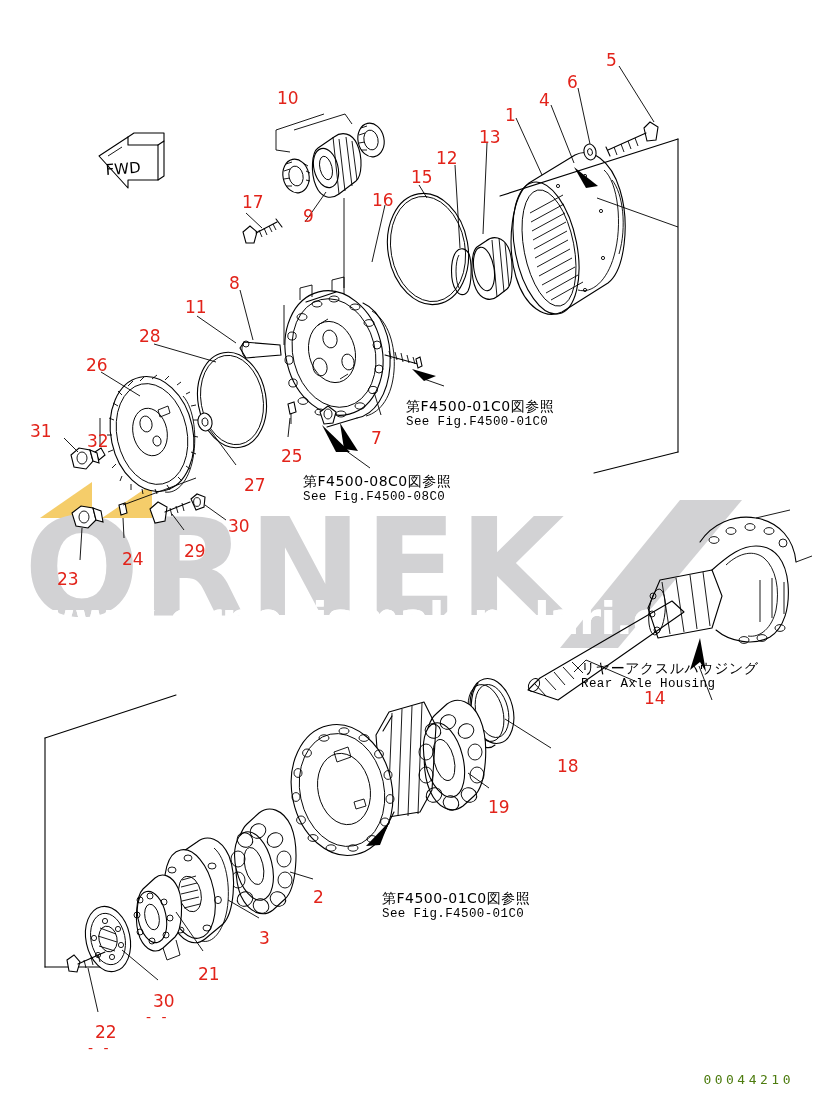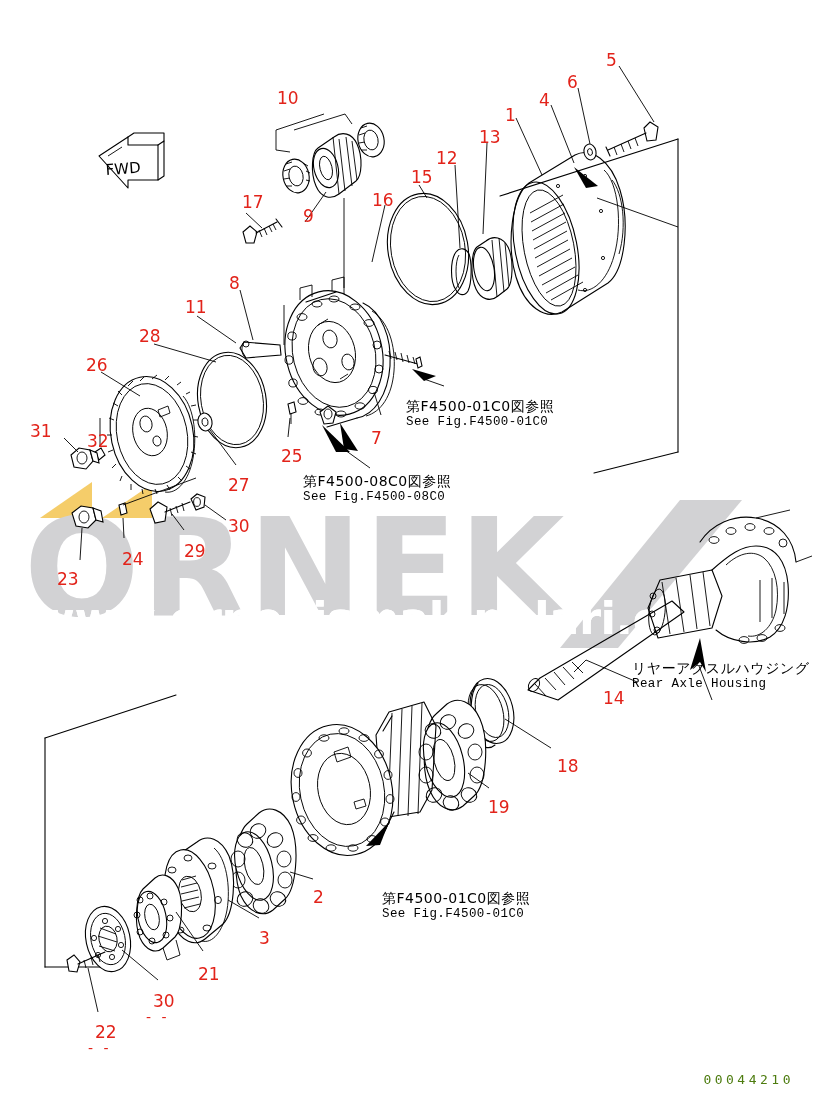--- a/index.html
+++ b/index.html
@@ -523,34 +523,34 @@
       <div class="num" style="left: 539px; top: 92px;">4</div>
       <div class="num" style="left: 606px; top: 52px;">5</div>
       <div class="num" style="left: 567px; top: 74px;">6</div>
       <div class="num" style="left: 371px; top: 430px;">7</div>
       <div class="num" style="left: 229px; top: 275px;">8</div>
       <div class="num" style="left: 303px; top: 208px;">9</div>
       <div class="num" style="left: 277px; top: 90px;">10</div>
       <div class="num" style="left: 185px; top: 299px;">11</div>
       <div class="num" style="left: 436px; top: 150px; text-align: right;">12</div>
       <div class="num" style="left: 479px; top: 129px;">13</div>
-      <div class="num" style="left: 603px; top: 690px;">14</div>
+      <div class="num" style="left: 644px; top: 690px;">14</div>
       <div class="num" style="left: 411px; top: 169px;">15</div>
       <div class="num" style="left: 372px; top: 192px;">16</div>
       <div class="num" style="left: 226px; top: 194px; margin-left: 16px;">17</div>
       <div class="num" style="left: 557px; top: 758px;">18</div>
       <div class="num" style="left: 488px; top: 799px;">19</div>
       <div class="num" style="left: 153px; top: 993px;">30</div>
       <div class="num" style="left: 198px; top: 966px;">21</div>
       <div class="num" style="left: 95px; top: 1024px;">22</div>
       <div class="num" style="left: 57px; top: 571px;">23</div>
       <div class="num" style="left: 122px; top: 551px;">24</div>
       <div class="num" style="left: 281px; top: 448px;">25</div>
       <div class="num" style="left: 86px; top: 357px;">26</div>
-      <div class="num" style="left: 228px; top: 477px; text-align: right;">27</div>
+      <div class="num" style="left: 244px; top: 477px; text-align: right;">27</div>
       <div class="num" style="left: 139px; top: 328px;">28</div>
       <div class="num" style="left: 184px; top: 543px;">29</div>
       <div class="num" style="left: 228px; top: 518px;">30</div>
       <div class="num" style="left: 30px; top: 423px;">31</div>
       <div class="num" style="left: 87px; top: 404px; margin-top: 29px;">32</div>
       <div class="dash" style="left: 146px; top: 1010px;">- -</div>
       <div class="dash" style="left: 88px; top: 1041px;">- -</div>
     </div>
 
   <div id="notes">
@@ -559,21 +559,21 @@
         <div class="en">See Fig.F4500-01C0</div>
       </div>
       <div class="note" style="left: 303px; top: 473px;">
         <div class="jp">第F4500-08C0図参照</div>
         <div class="en">See Fig.F4500-08C0</div>
       </div>
       <div class="note" style="left: 382px; top: 890px;">
         <div class="jp">第F4500-01C0図参照</div>
         <div class="en">See Fig.F4500-01C0</div>
       </div>
-      <div class="note" style="left: 632px; top: 660px;">
+      <div class="note" style="left: 581px; top: 660px;">
         <div class="jp">リヤーアクスルハウジング</div>
         <div class="en">Rear Axle Housing</div>
       </div>
     </div>
 
   <div id="drawing-no">00044210</div>
 
 </div>
 
 </body></html>

